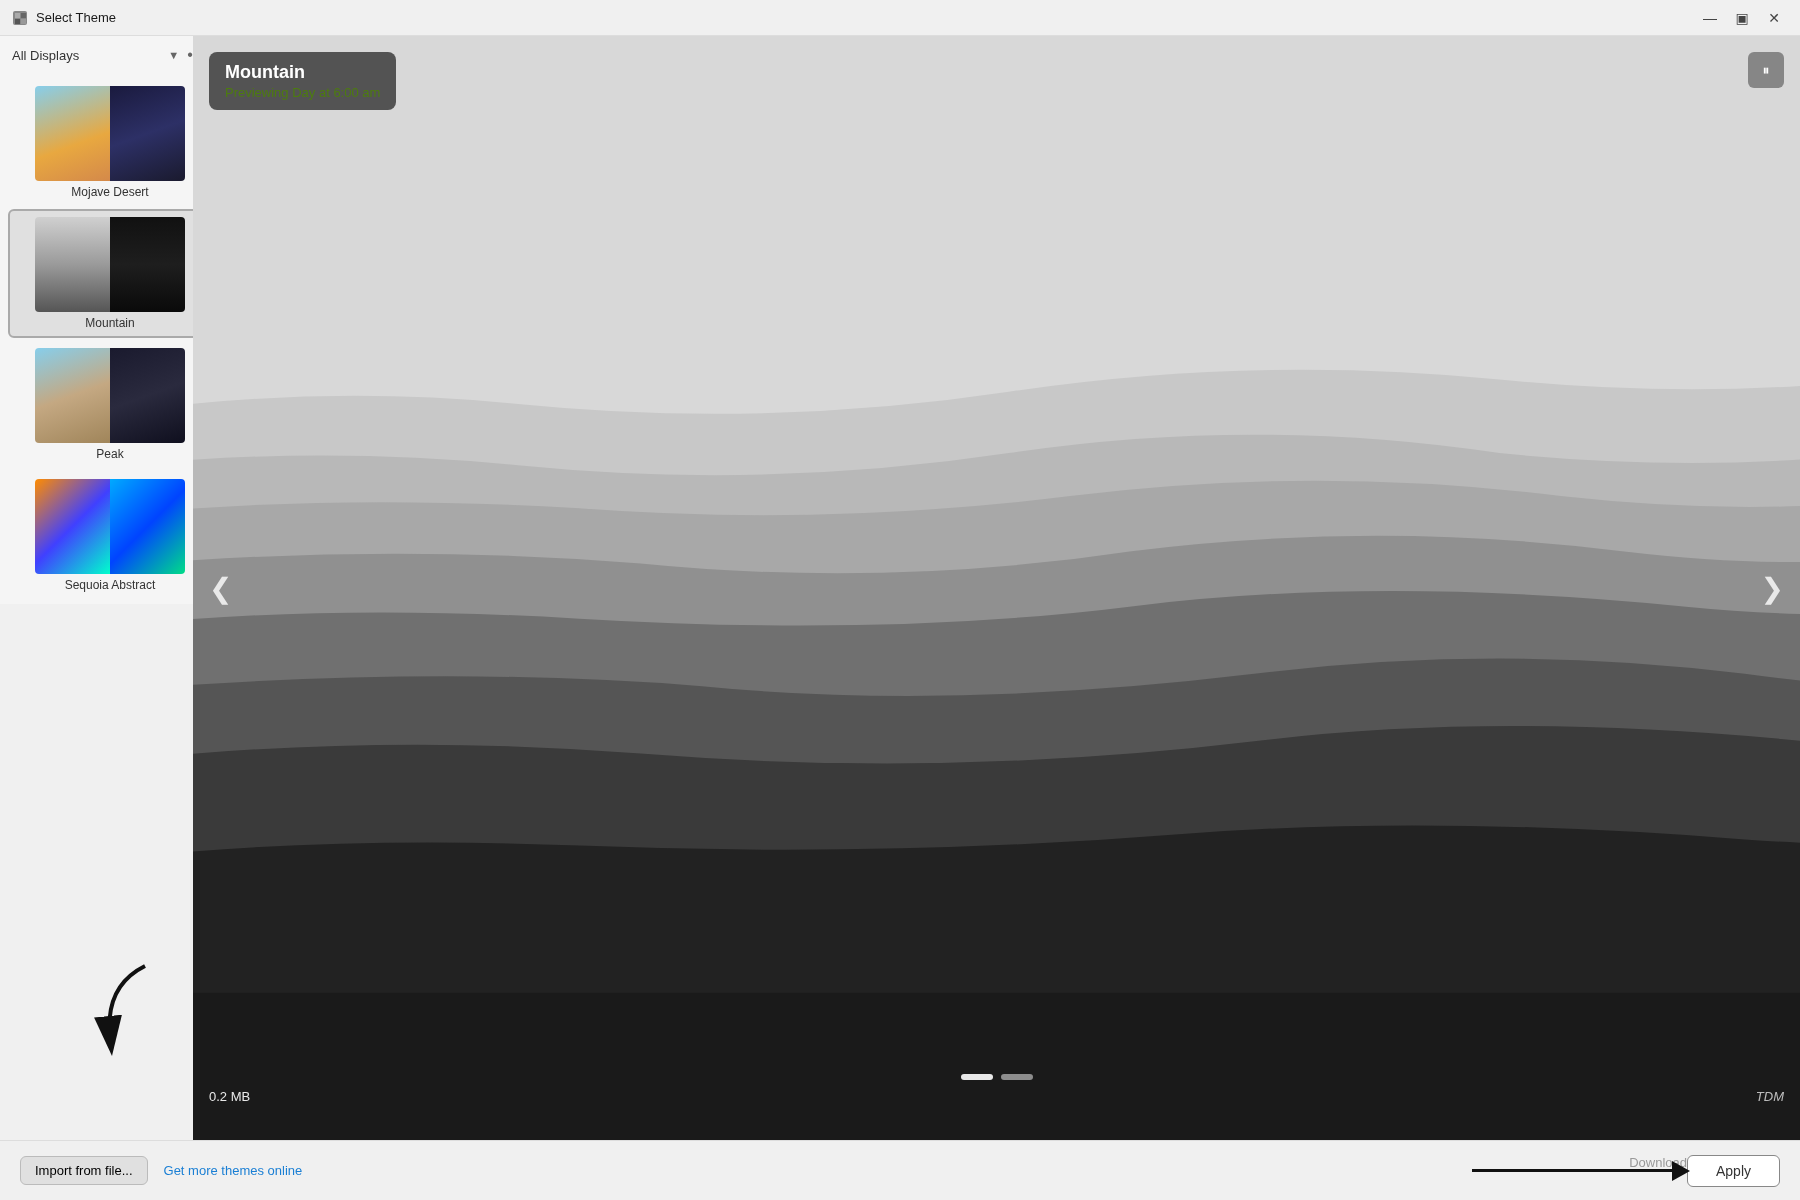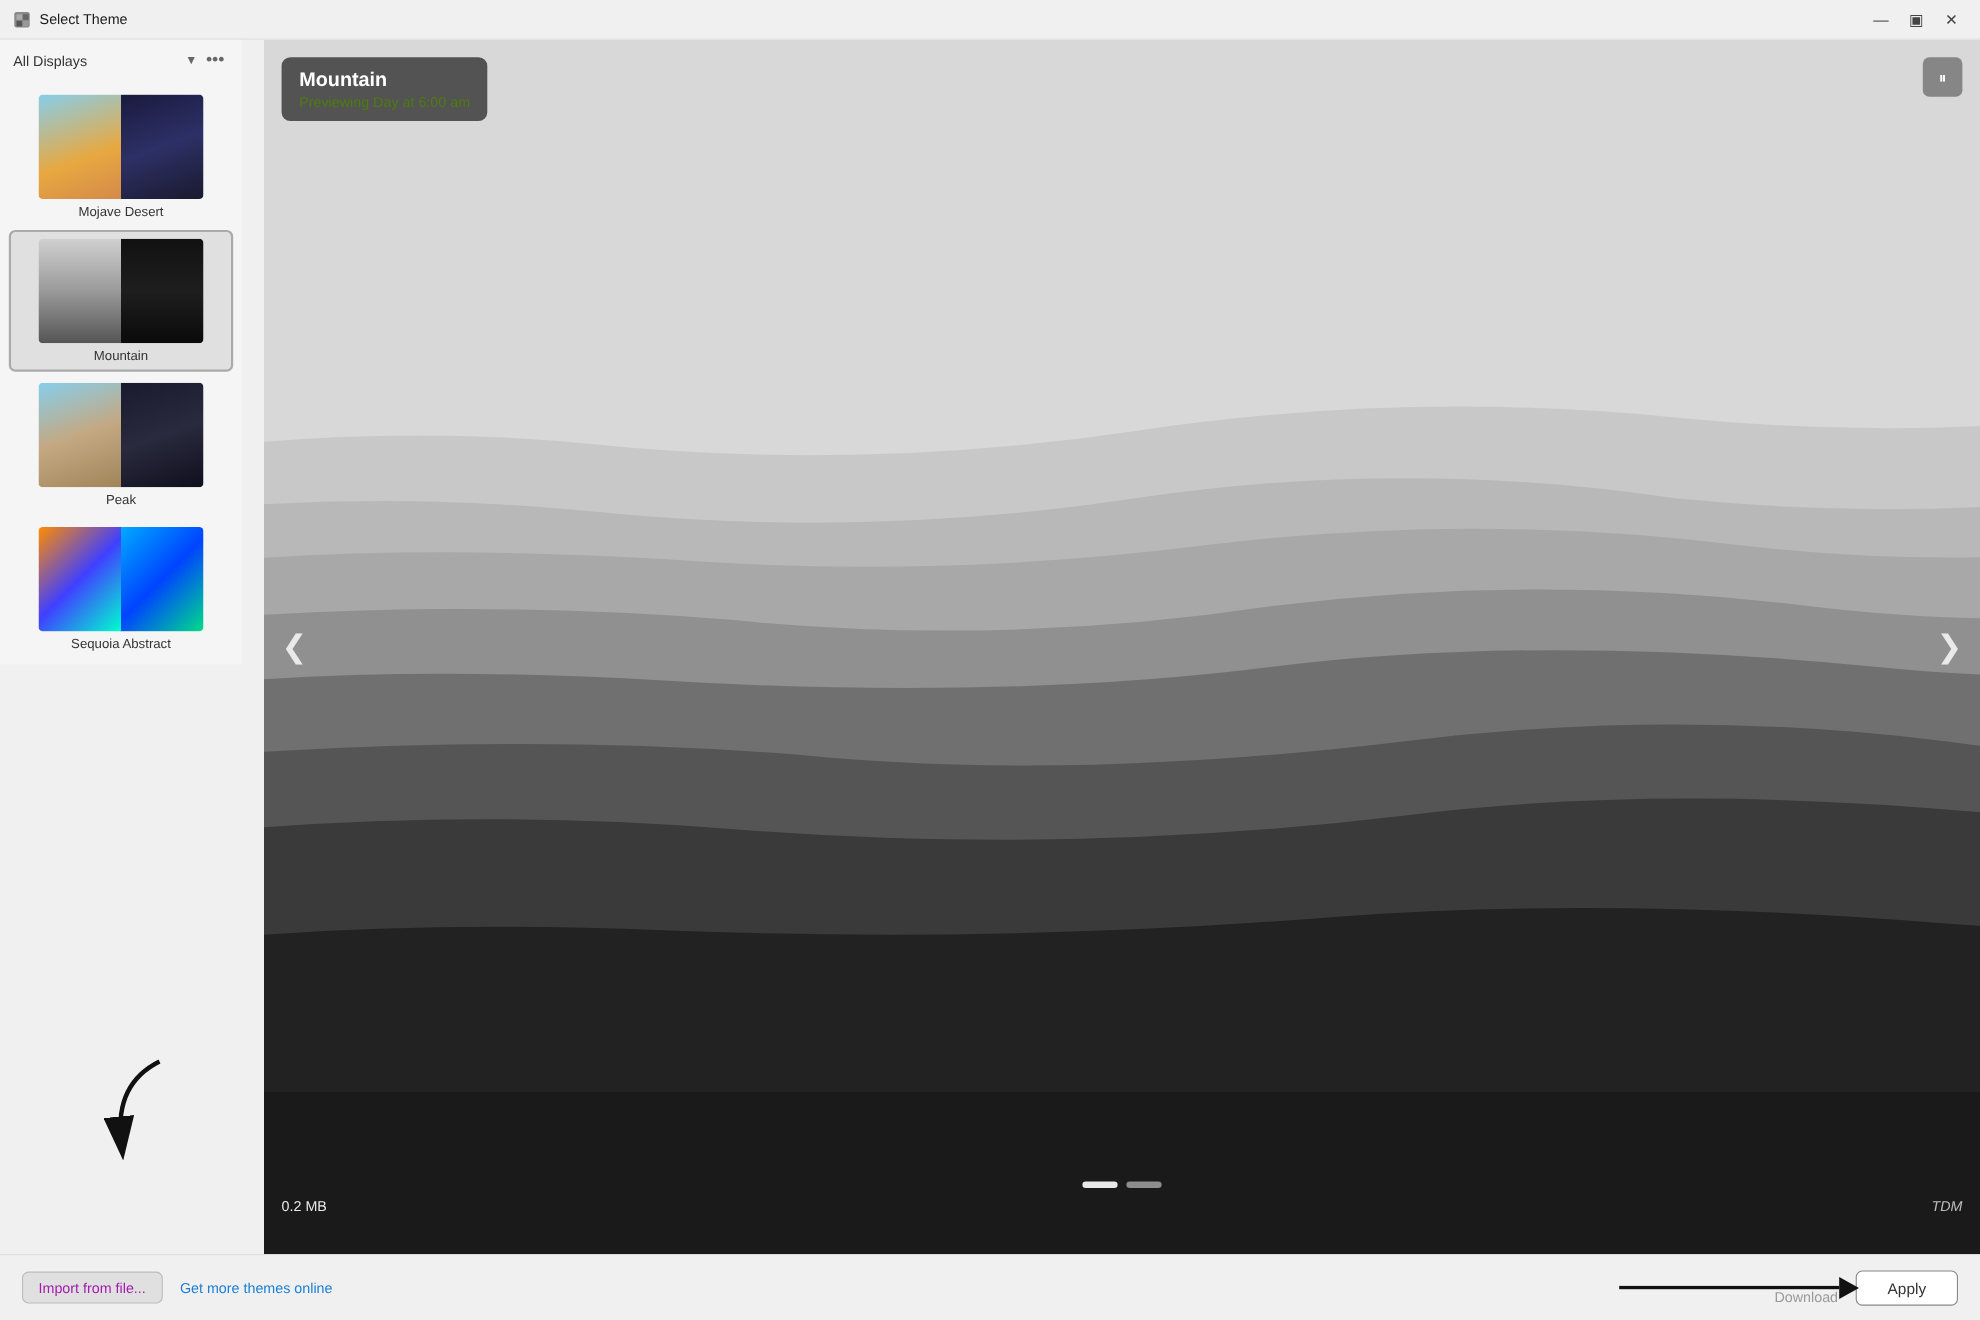--- a/index.html
+++ b/index.html
@@ -284,37 +284,36 @@
       height: 60px;
       flex-shrink: 0;
     }
     .bottom-left {
       display: flex;
       align-items: center;
       gap: 16px;
     }
     .import-btn {
       font-size: 13px;
-      color: #a21caf;
+      color: #000000;
       background: #e0e0e0;
       border: 1px solid #bbb;
       padding: 6px 14px;
       border-radius: 6px;
       cursor: pointer;
     }
     .get-more-link {
       font-size: 13px;
       color: #1a7fd4;
       text-decoration: none;
       cursor: pointer;
     }
     .bottom-right {
       display: flex;
-      align-items: flex-end;
-      gap: 16px;
+      align-items: flex-start;
       position: relative;
     }
     .download-label {
       font-size: 13px;
       color: #999;
     }
     .apply-btn {
       font-size: 14px;
       color: #333;
       background: #fff;
@@ -357,21 +356,21 @@
       pointer-events: none;
       z-index: 100;
     }
     .cursor-arrow svg {
       width: 80px;
       height: 100px;
     }
 
     .sidebar-wrapper {
       position: relative;
-      width: 240px;
+      width: 193px;
       flex-shrink: 0;
     }
   </style>
 </head>
 <body>
 
 <div class="title-bar">
   <div class="title-bar-left">
     <div class="title-bar-icon">
       <svg width="16" height="16" viewBox="0 0 16 16">

